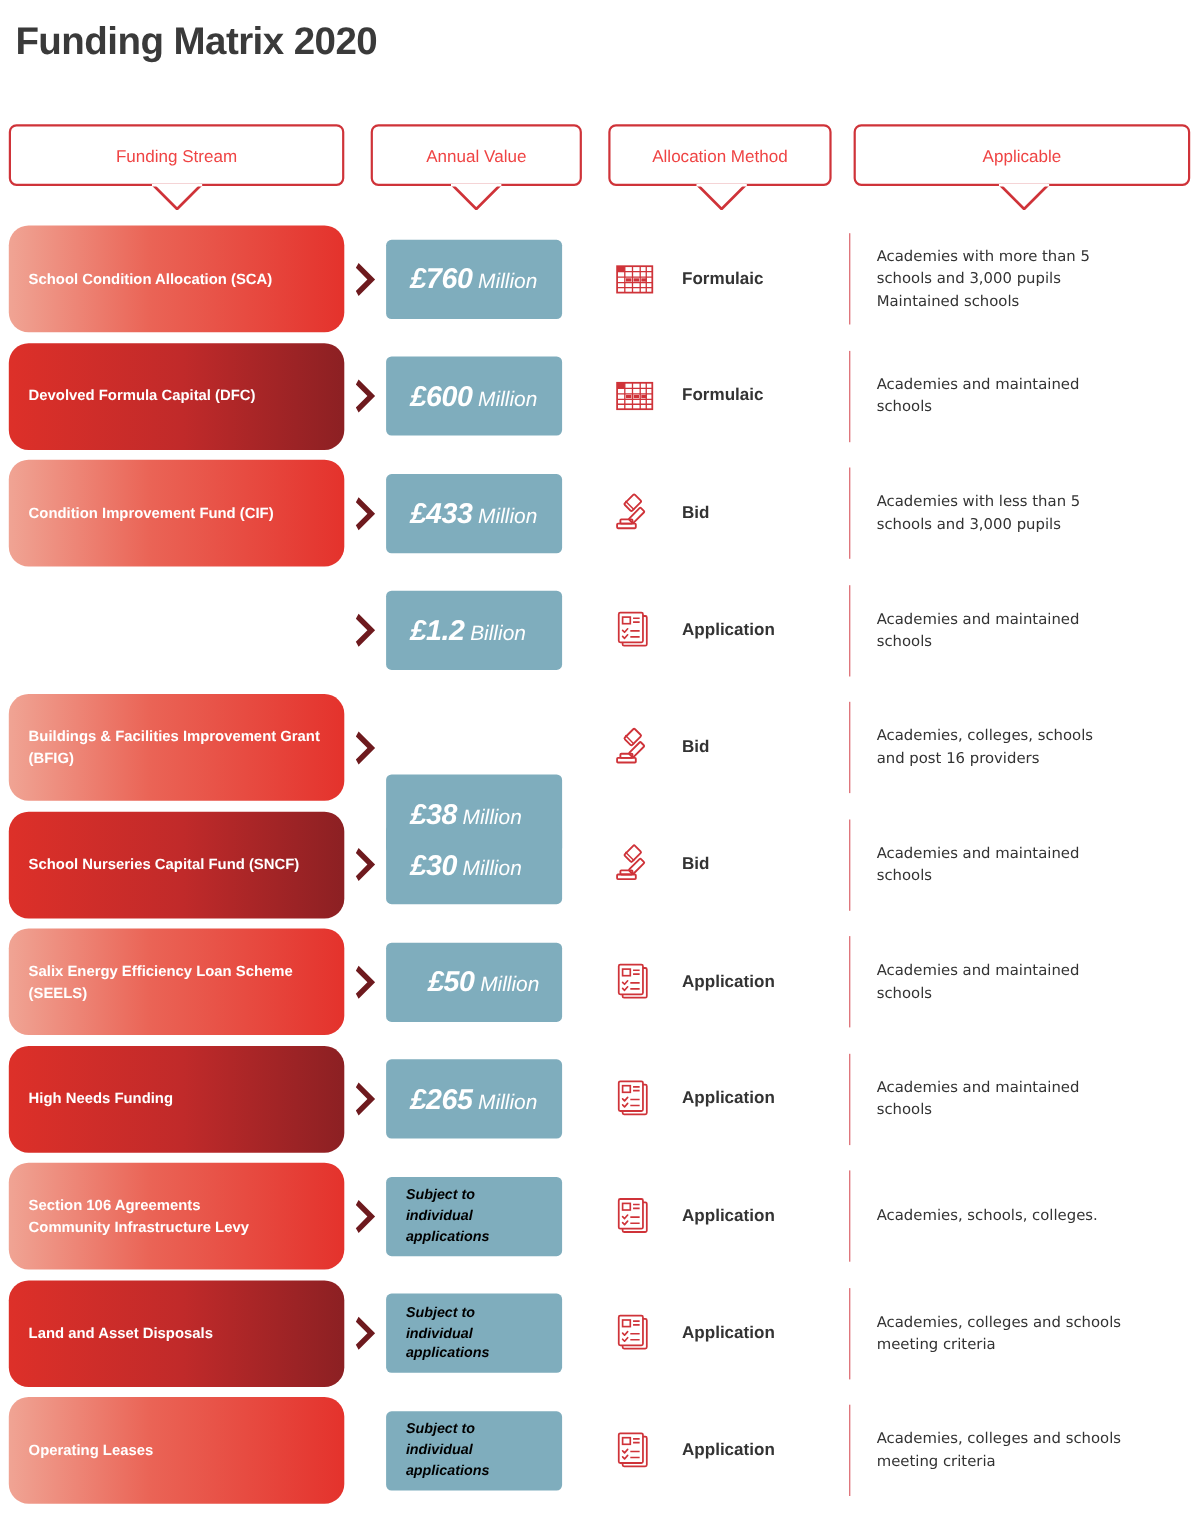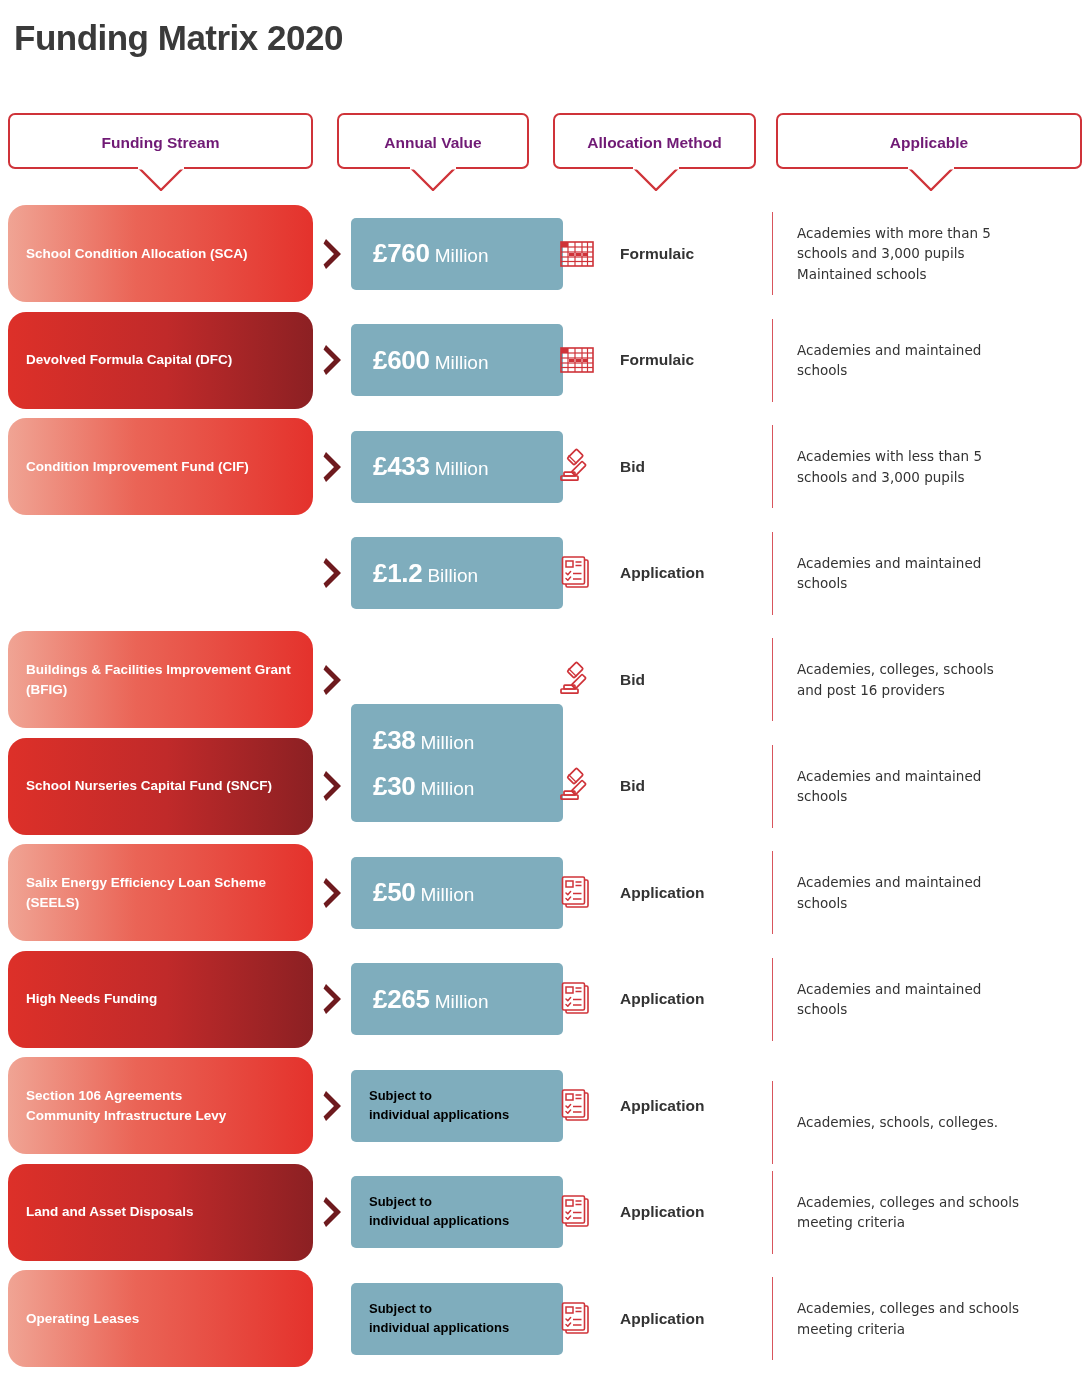--- a/index.html
+++ b/index.html
@@ -46,22 +46,22 @@
   }
   .hdr-label {
     position: absolute;
     left: 0;
     right: 0;
     top: 0;
     height: 56px;
     line-height: 56px;
     text-align: center;
     font-size: 15.5px;
-    font-weight: bold;
-    color: #701a75;
+    font-weight: normal;
+    color: #ef4444;
   }
   
   .hdr-notch {
     position: absolute;
     top: 54px;
     width: 46px;
     height: 24px;
   }
   .hdr-notch svg { display: block; }
 
@@ -102,26 +102,27 @@
     position: absolute;
     width: 24px;
     height: 34px;
   }
   .chevron svg { display: block; }
 
   
   .value-box {
     position: absolute;
     left: 351px;
-    width: 212px;
+    width: 160px;
     border-radius: 5px;
     background: #7fadbd;
     box-sizing: border-box;
     display: flex;
     align-items: center;
+    font-style: italic;
   }
   .value-inner {
     padding: 0 22px;
     color: #ffffff;
     white-space: nowrap;
   }
   .value-amount {
     font-size: 26px;
     font-weight: bold;
     letter-spacing: -0.3px;
@@ -448,21 +449,21 @@
     </div>
     <div class="row" style="top: 844px; height: 97px;">
       <div class="stream-box grad-light" style="height: 97px;">
         <div class="stream-label">Salix Energy Efficiency Loan Scheme (SEELS)</div>
       </div>
       <div class="chevron" style="left: 322px; top: 31.5px;">
         <svg width="24" height="34" viewBox="0 0 24 34">
     <path d="M4 2 L19 17 L4 32 L1.5 27.5 L12 17 L1.5 6.5 Z" fill="#6e1a1e"></path>
   </svg>
       </div>
-      <div class="value-box" style="height: 72px; top: 12.5px;">
+      <div class="value-box" style="height: 72px; top: 12.5px; padding-left: 16px;">
         <div class="value-inner">
          <span class="value-amount">£50</span><span class="value-unit">Million</span>
        </div>
       </div>
       <div class="alloc" style="height: 97px; top: 0px;">
         <span class="alloc-icon">
           <svg width="42" height="42" viewBox="0 0 42 42">
     <rect x="10" y="8" width="22" height="27" rx="1.4" fill="none" stroke="#cf3339" stroke-width="1.6"></rect>
     <rect x="6.5" y="5" width="22" height="27" rx="1.4" fill="#fff" stroke="#cf3339" stroke-width="1.6"></rect>
     <rect x="10" y="9" width="7" height="6" fill="none" stroke="#cf3339" stroke-width="1.5"></rect>
@@ -547,21 +548,21 @@
     <line x1="19.5" y1="10" x2="25.5" y2="10" stroke="#cf3339" stroke-width="1.5"></line>
     <line x1="19.5" y1="13.5" x2="25.5" y2="13.5" stroke="#cf3339" stroke-width="1.5"></line>
     <polyline points="10,21 11.8,22.8 14.6,19.6" fill="none" stroke="#cf3339" stroke-width="1.5" stroke-linecap="round" stroke-linejoin="round"></polyline>
     <polyline points="10,26.5 11.8,28.3 14.6,25.1" fill="none" stroke="#cf3339" stroke-width="1.5" stroke-linecap="round" stroke-linejoin="round"></polyline>
     <line x1="17" y1="21.5" x2="25.5" y2="21.5" stroke="#cf3339" stroke-width="1.5"></line>
     <line x1="17" y1="27" x2="25.5" y2="27" stroke="#cf3339" stroke-width="1.5"></line>
   </svg>
         </span>
      <span class="alloc-label">Application</span>
       </div>
-      <div class="applicable" style="height: 83px; top: 24px; text-align: center;">
+      <div class="applicable" style="height: 83px; top: 7px; text-align: center;">
         <div class="applicable-text">
           <div>Academies, schools, colleges.</div>
         </div>
       </div>
     </div>
     <div class="row" style="top: 1163.5px; height: 97px;">
       <div class="stream-box grad-dark" style="height: 97px;">
         <div class="stream-label">Land and Asset Disposals</div>
       </div>
       <div class="chevron" style="left: 322px; top: 31.5px;">

